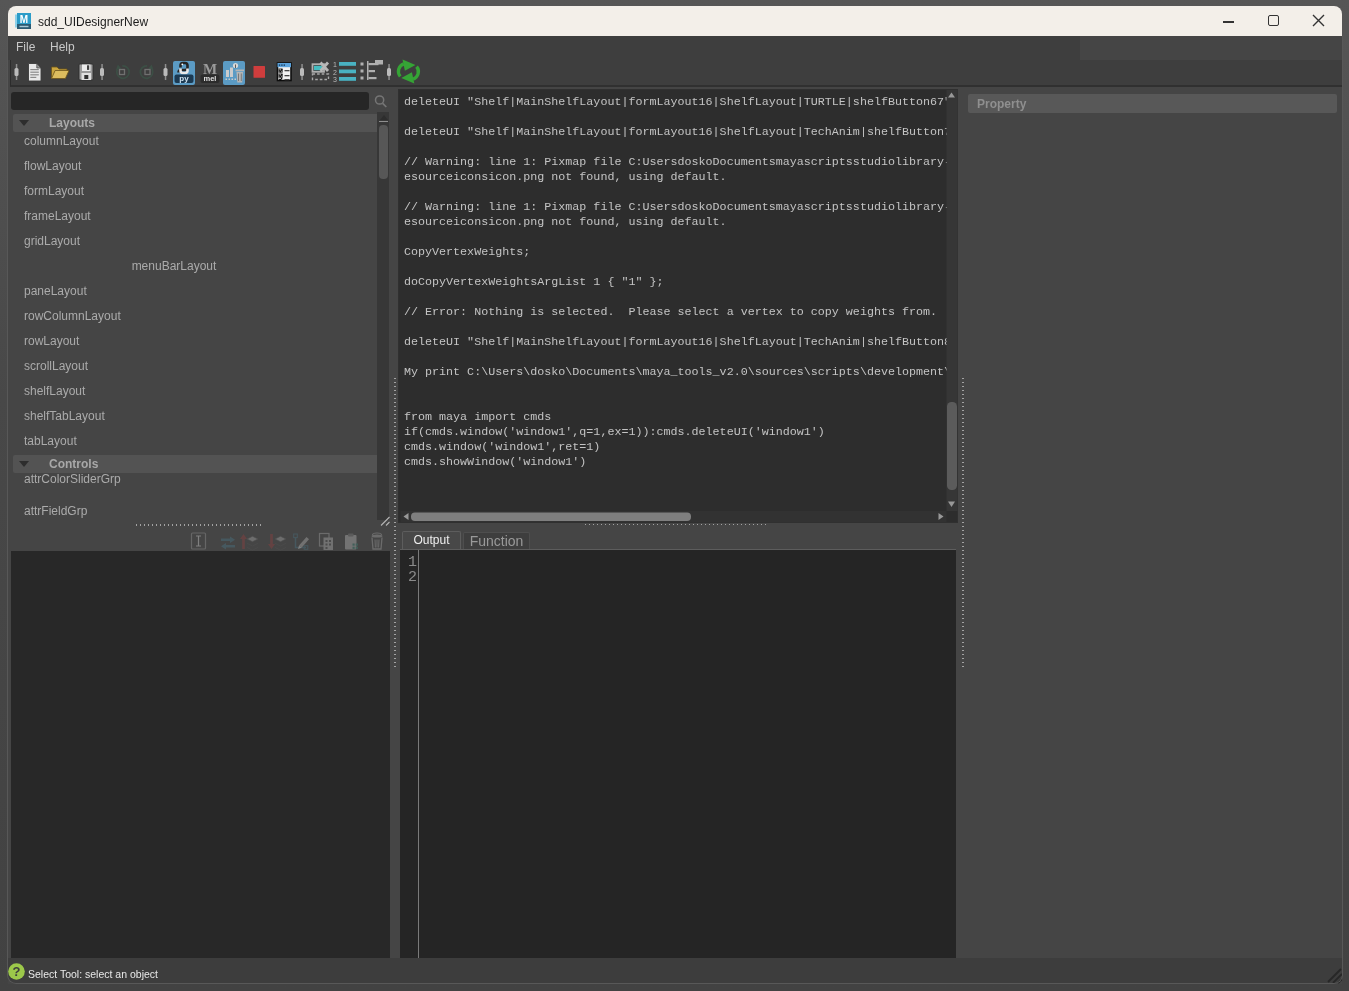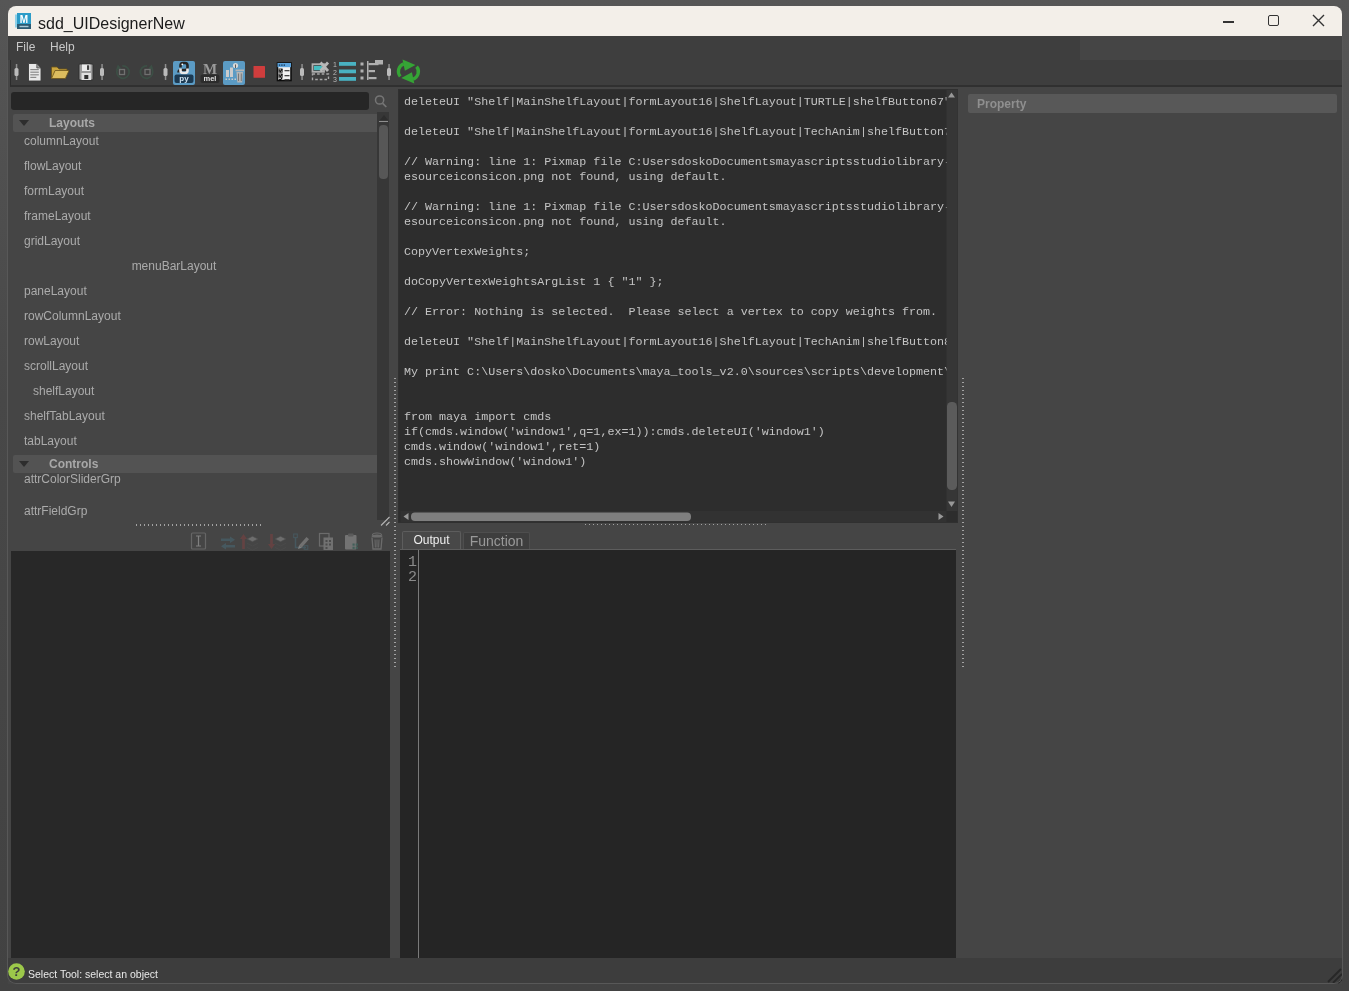--- a/index.html
+++ b/index.html
@@ -3,21 +3,21 @@
 <meta charset="utf-8">
 <style>
   html,body{margin:0;padding:0;}
   body{width:1349px;height:991px;overflow:hidden;background:linear-gradient(to bottom,#565656,#484848 40%,#424242);
        font-family:"Liberation Sans", sans-serif;}
   .abs{position:absolute;}
   #canvas{position:relative;width:1349px;height:991px;overflow:hidden;}
   
   #titlebar{left:8px;top:6px;width:1334px;height:30px;background:#f3efe9;
             border-radius:8px 8px 0 0;}
-  #title-text{left:30px;top:9px;font-size:16px;color:#1b1b1b;}
+  #title-text{left:30px;top:9px;font-size:12px;color:#1b1b1b;}
   #winbody{left:8px;top:36px;width:1334px;height:948px;background:#454545;}
   #menubar{left:0px;top:0px;width:1072px;height:24px;background:#3e3e3e;}
   .menu-item{top:4px;font-size:12px;color:#c8c8c8;}
   #toolbar{left:1.5px;top:24px;width:1332.5px;height:27px;background:#3e3e3e;
            border-left:1px solid #2c2c2c;border-bottom:2px solid #303030;box-sizing:border-box;}
   
   #searchbox{left:3px;top:56px;width:358px;height:18px;background:#262626;border-radius:3px;}
   
   #tree{left:5px;top:77px;width:376px;height:407px;}
   .tree-header{left:0;width:366px;height:18px;background:#535353;color:#a8a8a8;
@@ -97,21 +97,21 @@
       <div class="abs tree-item" style="top:21px;">columnLayout</div>
       <div class="abs tree-item" style="top:46px;">flowLayout</div>
       <div class="abs tree-item" style="top:71px;">formLayout</div>
       <div class="abs tree-item" style="top:96px;">frameLayout</div>
       <div class="abs tree-item" style="top:121px;">gridLayout</div>
       <div class="abs tree-item" style="top:146px;text-align:center;">menuBarLayout</div>
       <div class="abs tree-item" style="top:171px;">paneLayout</div>
       <div class="abs tree-item" style="top:196px;">rowColumnLayout</div>
       <div class="abs tree-item" style="top:221px;">rowLayout</div>
       <div class="abs tree-item" style="top:246px;">scrollLayout</div>
-      <div class="abs tree-item" style="top:271px;margin-left:9px;">shelfLayout</div>
+      <div class="abs tree-item" style="top:271px;">shelfLayout</div>
       <div class="abs tree-item" style="top:296px;">shelfTabLayout</div>
       <div class="abs tree-item" style="top:321px;">tabLayout</div>
       <div class="abs tree-header" style="top:342px;">
           <i class="tri"></i>
           <span>Controls</span>
         </div>
       <div class="abs tree-item" style="top:359px;">attrColorSliderGrp</div>
       <div class="abs tree-item" style="top:391px;">attrFieldGrp</div>
 
       <div class="abs" style="left:364px;top:-1px;width:12px;height:408px;background:#373737;"></div>

